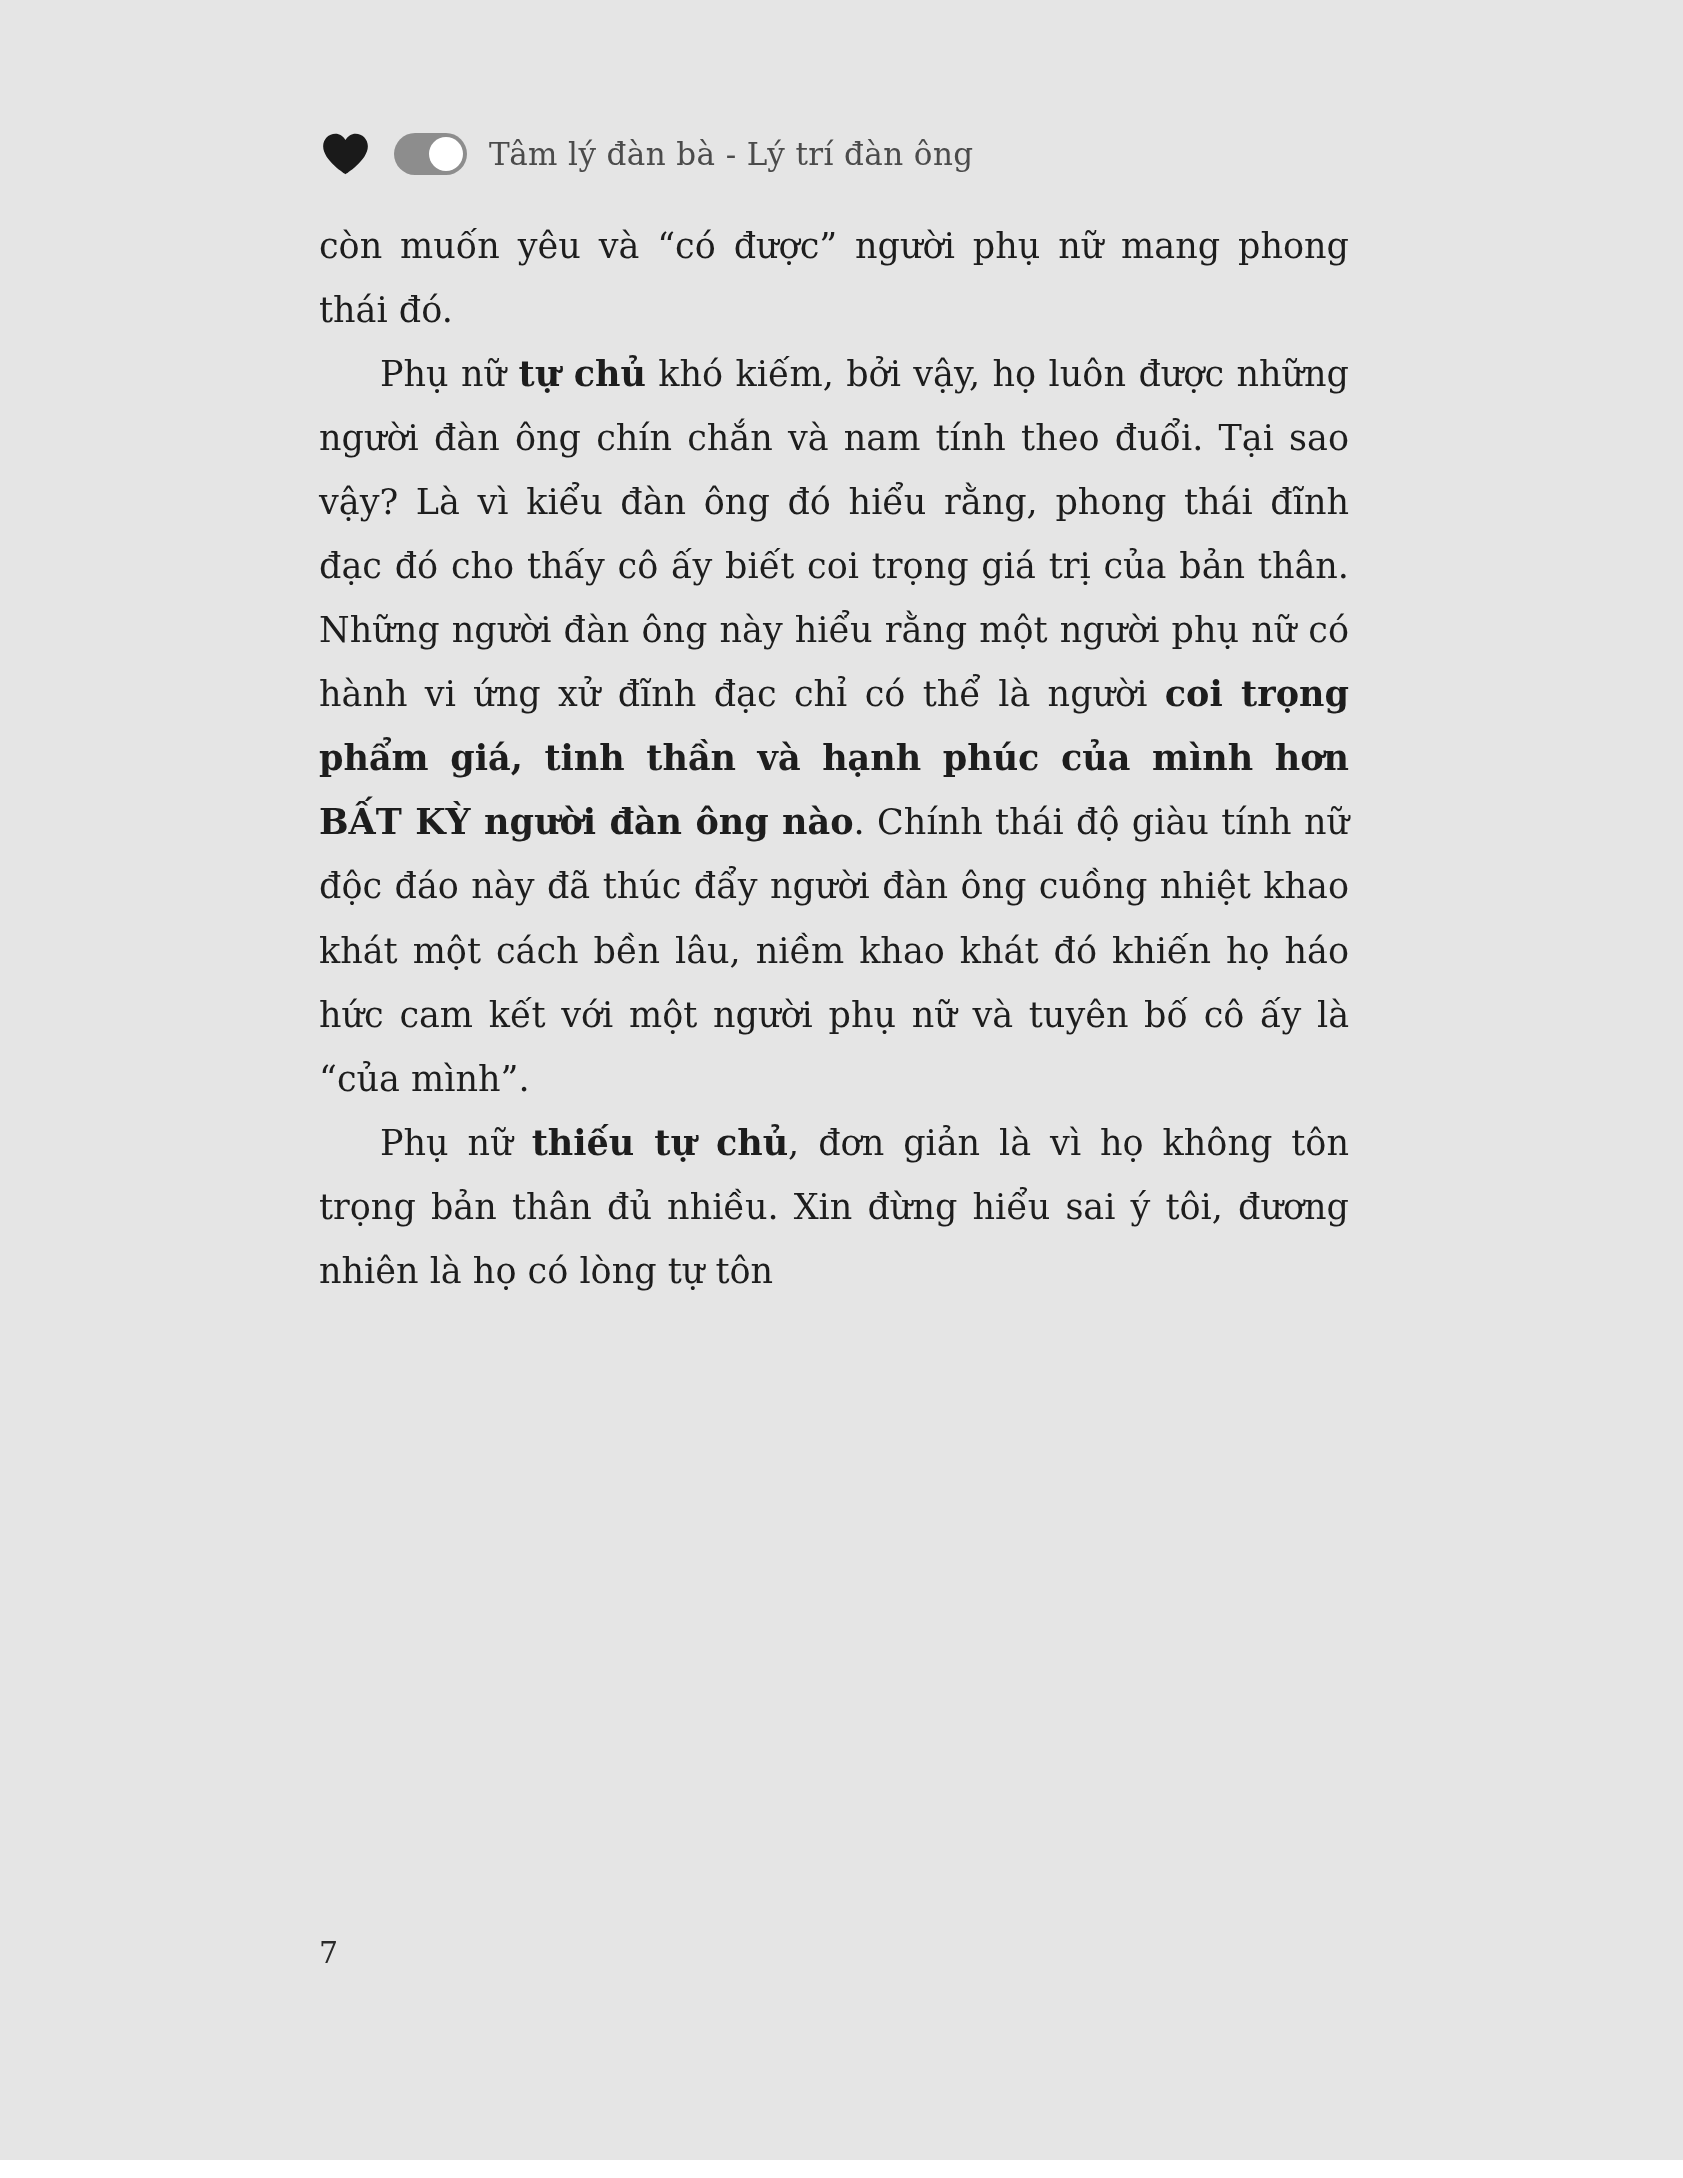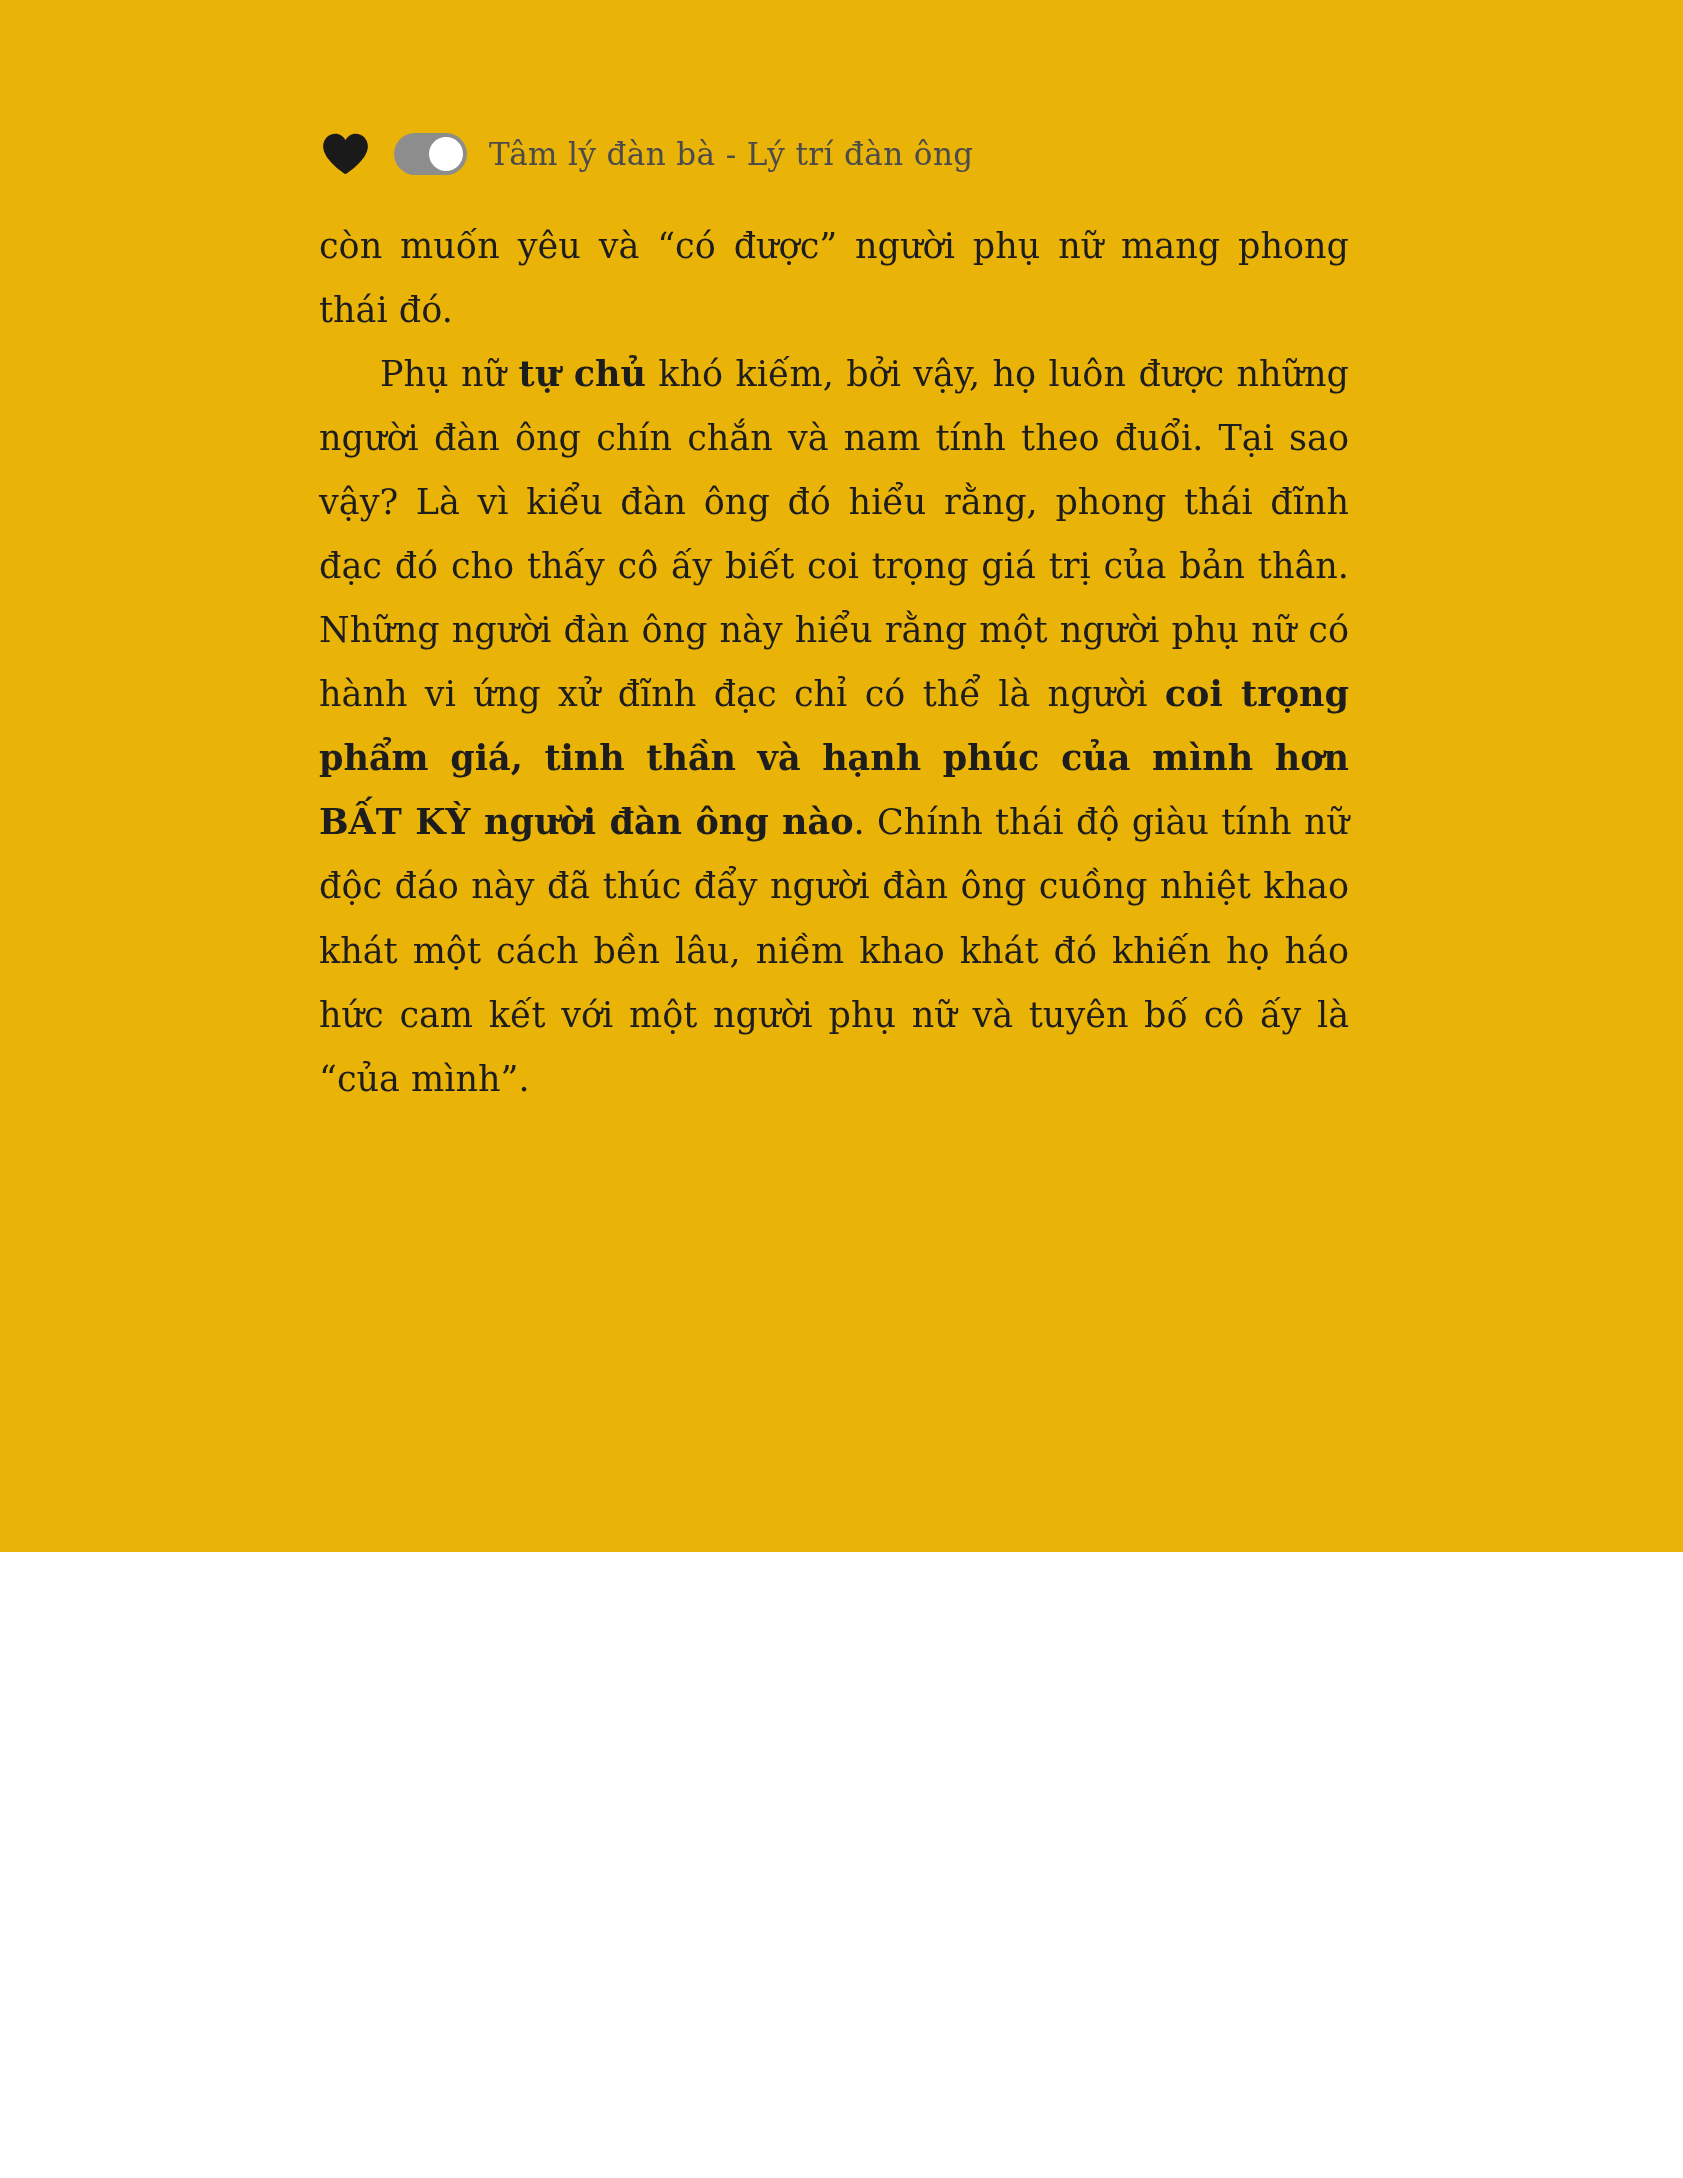--- a/index.html
+++ b/index.html
@@ -3,22 +3,22 @@
 <meta charset="utf-8">
 <style>
   html, body {
     margin: 0;
     padding: 0;
     background: #ffffff;
   }
   .page {
     position: relative;
     width: 1683px;
-    height: 1552px;
-    background: #eab308;
+    height: 2160px;
+    background: #e5e5e5;
     box-sizing: border-box;
     overflow: hidden;
     font-family: "DejaVu Serif", "Liberation Serif", serif;
   }
   .content {
     position: absolute;
     left: 319px;
     top: 119px;
     width: 1030px;
   }
@@ -105,20 +105,21 @@
 
       <div class="header-title">Tâm lý đàn bà - Lý trí đàn ông</div>
     </div>
 
     <div class="body-text">
 
       <p><span>còn muốn yêu và “có được” người phụ nữ mang phong thái đó.</span></p>
 
       <p class="para-indent"><span>Phụ nữ </span><b>tự chủ</b><span> khó kiếm, bởi vậy, họ luôn được những người đàn ông chín chắn và nam tính theo đuổi. Tại sao vậy? Là vì kiểu đàn ông đó hiểu rằng, phong thái đĩnh đạc đó cho thấy cô ấy biết coi trọng giá trị của bản thân. Những người đàn ông này hiểu rằng một người phụ nữ có hành vi ứng xử đĩnh đạc chỉ có thể là người </span><b>coi trọng phẩm giá, tinh thần và hạnh phúc của mình hơn BẤT KỲ người đàn ông nào</b><span>. Chính thái độ giàu tính nữ độc đáo này đã thúc đẩy người đàn ông cuồng nhiệt khao khát một cách bền lâu, niềm khao khát đó khiến họ háo hức cam kết với một người phụ nữ và tuyên bố cô ấy là “của mình”.</span></p>
 
+      <p class="para-indent"><span>Phụ nữ </span><b>thiếu tự chủ</b><span>, đơn giản là vì họ không tôn trọng bản thân đủ nhiều. Xin đừng hiểu sai ý tôi, đương nhiên là họ có lòng tự tôn</span></p>
 
     </div>
   </div>
 
   <div class="page-number">7</div>
 
 </div>
 
 
 </body></html>

